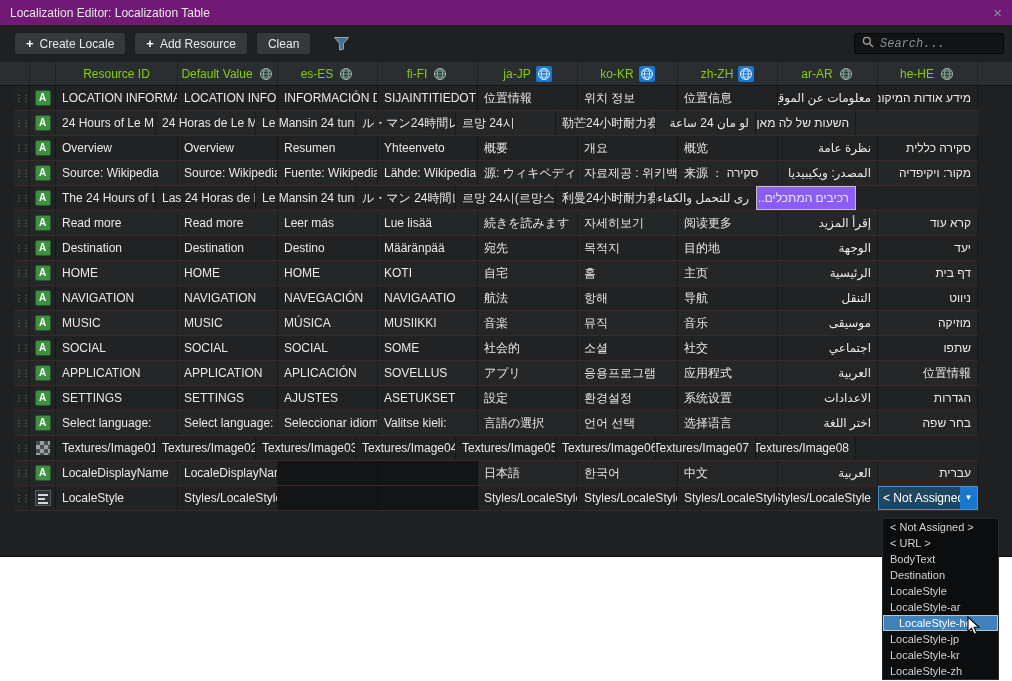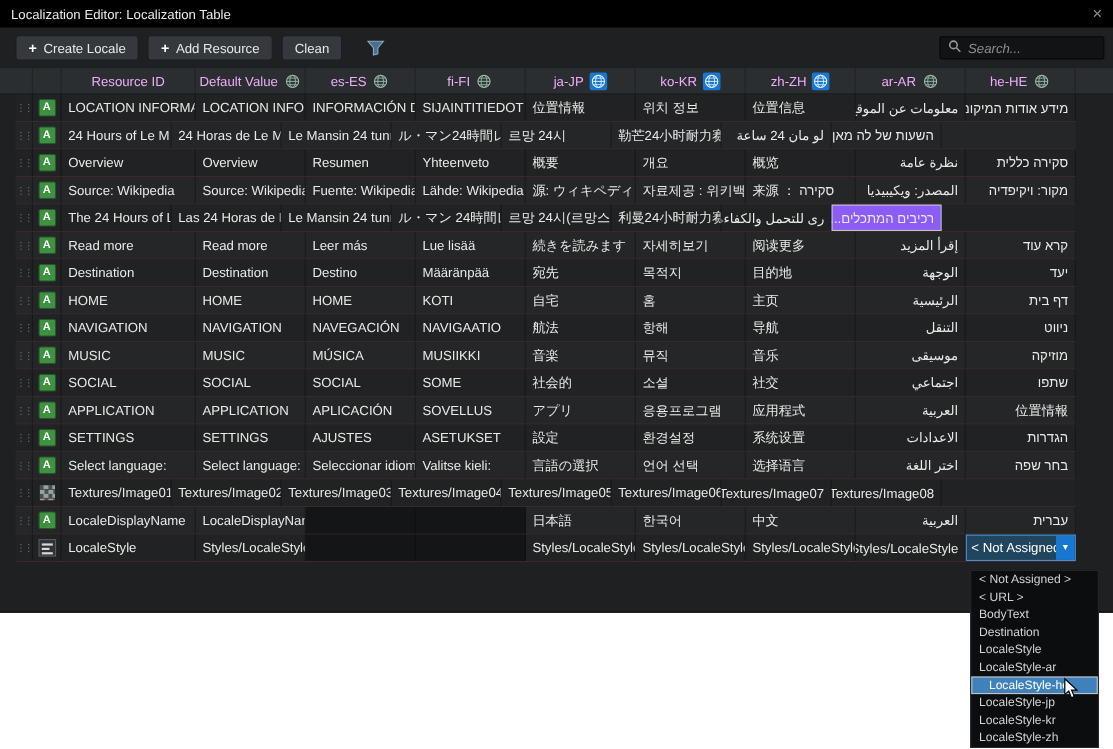--- a/index.html
+++ b/index.html
@@ -1,32 +1,32 @@
 <!DOCTYPE html>
 <html style="--accent-blue: #1878cf; --selection-blue: #3f81bb; --icon-green: #3e9141; --row-separator: #3d2829; --combo-border: #4c8fc8;"><head>
 <meta charset="utf-8">
 <style>
   *{margin:0;padding:0;box-sizing:border-box;}
   html,body{width:1012px;height:681px;}
   body{font-family:"Liberation Sans","DejaVu Sans",sans-serif;background:#ffffff;overflow:hidden;}
   .screen{position:relative;width:1012px;height:681px;background:#ffffff;}
   .window{position:absolute;left:0;top:0;width:1012px;height:557px;background:#1e2022;border-bottom:1px solid #0a0a0a;}
-  .titlebar{height:25px;background:#000000;display:flex;align-items:center;padding:12px 10px;}
+  .titlebar{height:25px;background:#701a75;display:flex;align-items:center;padding:12px 10px;}
   .title{color:#e8e8e8;font-size:12px;}
   .close{margin-left:auto;color:#8d9296;font-size:15px;line-height:1;}
   .toolbar{height:37px;display:flex;align-items:center;padding:0 8px 0 14px;gap:8px;}
   .tbtn{display:inline-flex;align-items:center;gap:6px;height:23px;padding:0 11px;background:#35393d;border:1px solid #1c1e20;border-radius:3px;color:#e8e8e8;font-size:12px;font-family:inherit;}
   .plus{color:#ffffff;font-weight:bold;font-size:13px;line-height:1;}
   .funnel{margin-left:14px;display:inline-flex;}
-  .search{margin-left:auto;width:150px;height:21px;background:#111315;border:1px solid #070809;border-radius:2px;display:flex;align-items:center;gap:6px;padding:0 7px;}
+  .search{margin-left:auto;width:150px;height:21px;background:#111315;border:1px solid #070809;border-radius:2px;display:flex;align-items:center;gap:6px;padding:0 7px;font-family:Liberation Mono, monospace;}
   .search input{flex:1;min-width:0;background:transparent;border:0;outline:0;color:#c9c9c9;font-size:12px;font-style:italic;font-family:inherit;}
   .search input::placeholder{color:#898f94;}
   .table{position:absolute;left:0;top:62px;width:1012px;}
   .thead{display:flex;height:24px;background:#2b2e31;border-bottom:1px solid #141414;padding-left:14px;align-items:center;}
-  .hcell{height:100%;display:flex;align-items:center;justify-content:center;gap:5px;color:#f0abfc;font-size:12px;border-right:1px solid rgba(0,0,0,0.25);}
+  .hcell{height:100%;display:flex;align-items:center;justify-content:center;gap:5px;color:#84cc16;font-size:12px;border-right:1px solid rgba(0,0,0,0.25);}
   .trow{display:flex;height:25px;margin-left:14px;width:964px;background:#202224;border-bottom:1px solid var(--row-separator,#3d2829);}
   .trow.alt{background:#242628;}
   .cell{height:24px;line-height:24px;font-size:12px;color:#e9e9e7;padding:0 6px;overflow:hidden;white-space:nowrap;border-right:1px solid rgba(0,0,0,0.30);}
   .c-handle{width:16px;padding:0;display:flex;align-items:center;justify-content:center;}
   .c-icon{width:26px;padding:0;display:flex;align-items:center;justify-content:center;}
   .c-res{width:122px;}
   .c-loc{width:100px;}
   .rtl{direction:rtl;text-align:right;}
   .empty{background:#131516;}
   .sel{outline:1px solid #c2c2c2;outline-offset:-1px;background:#8b5cf6;}

